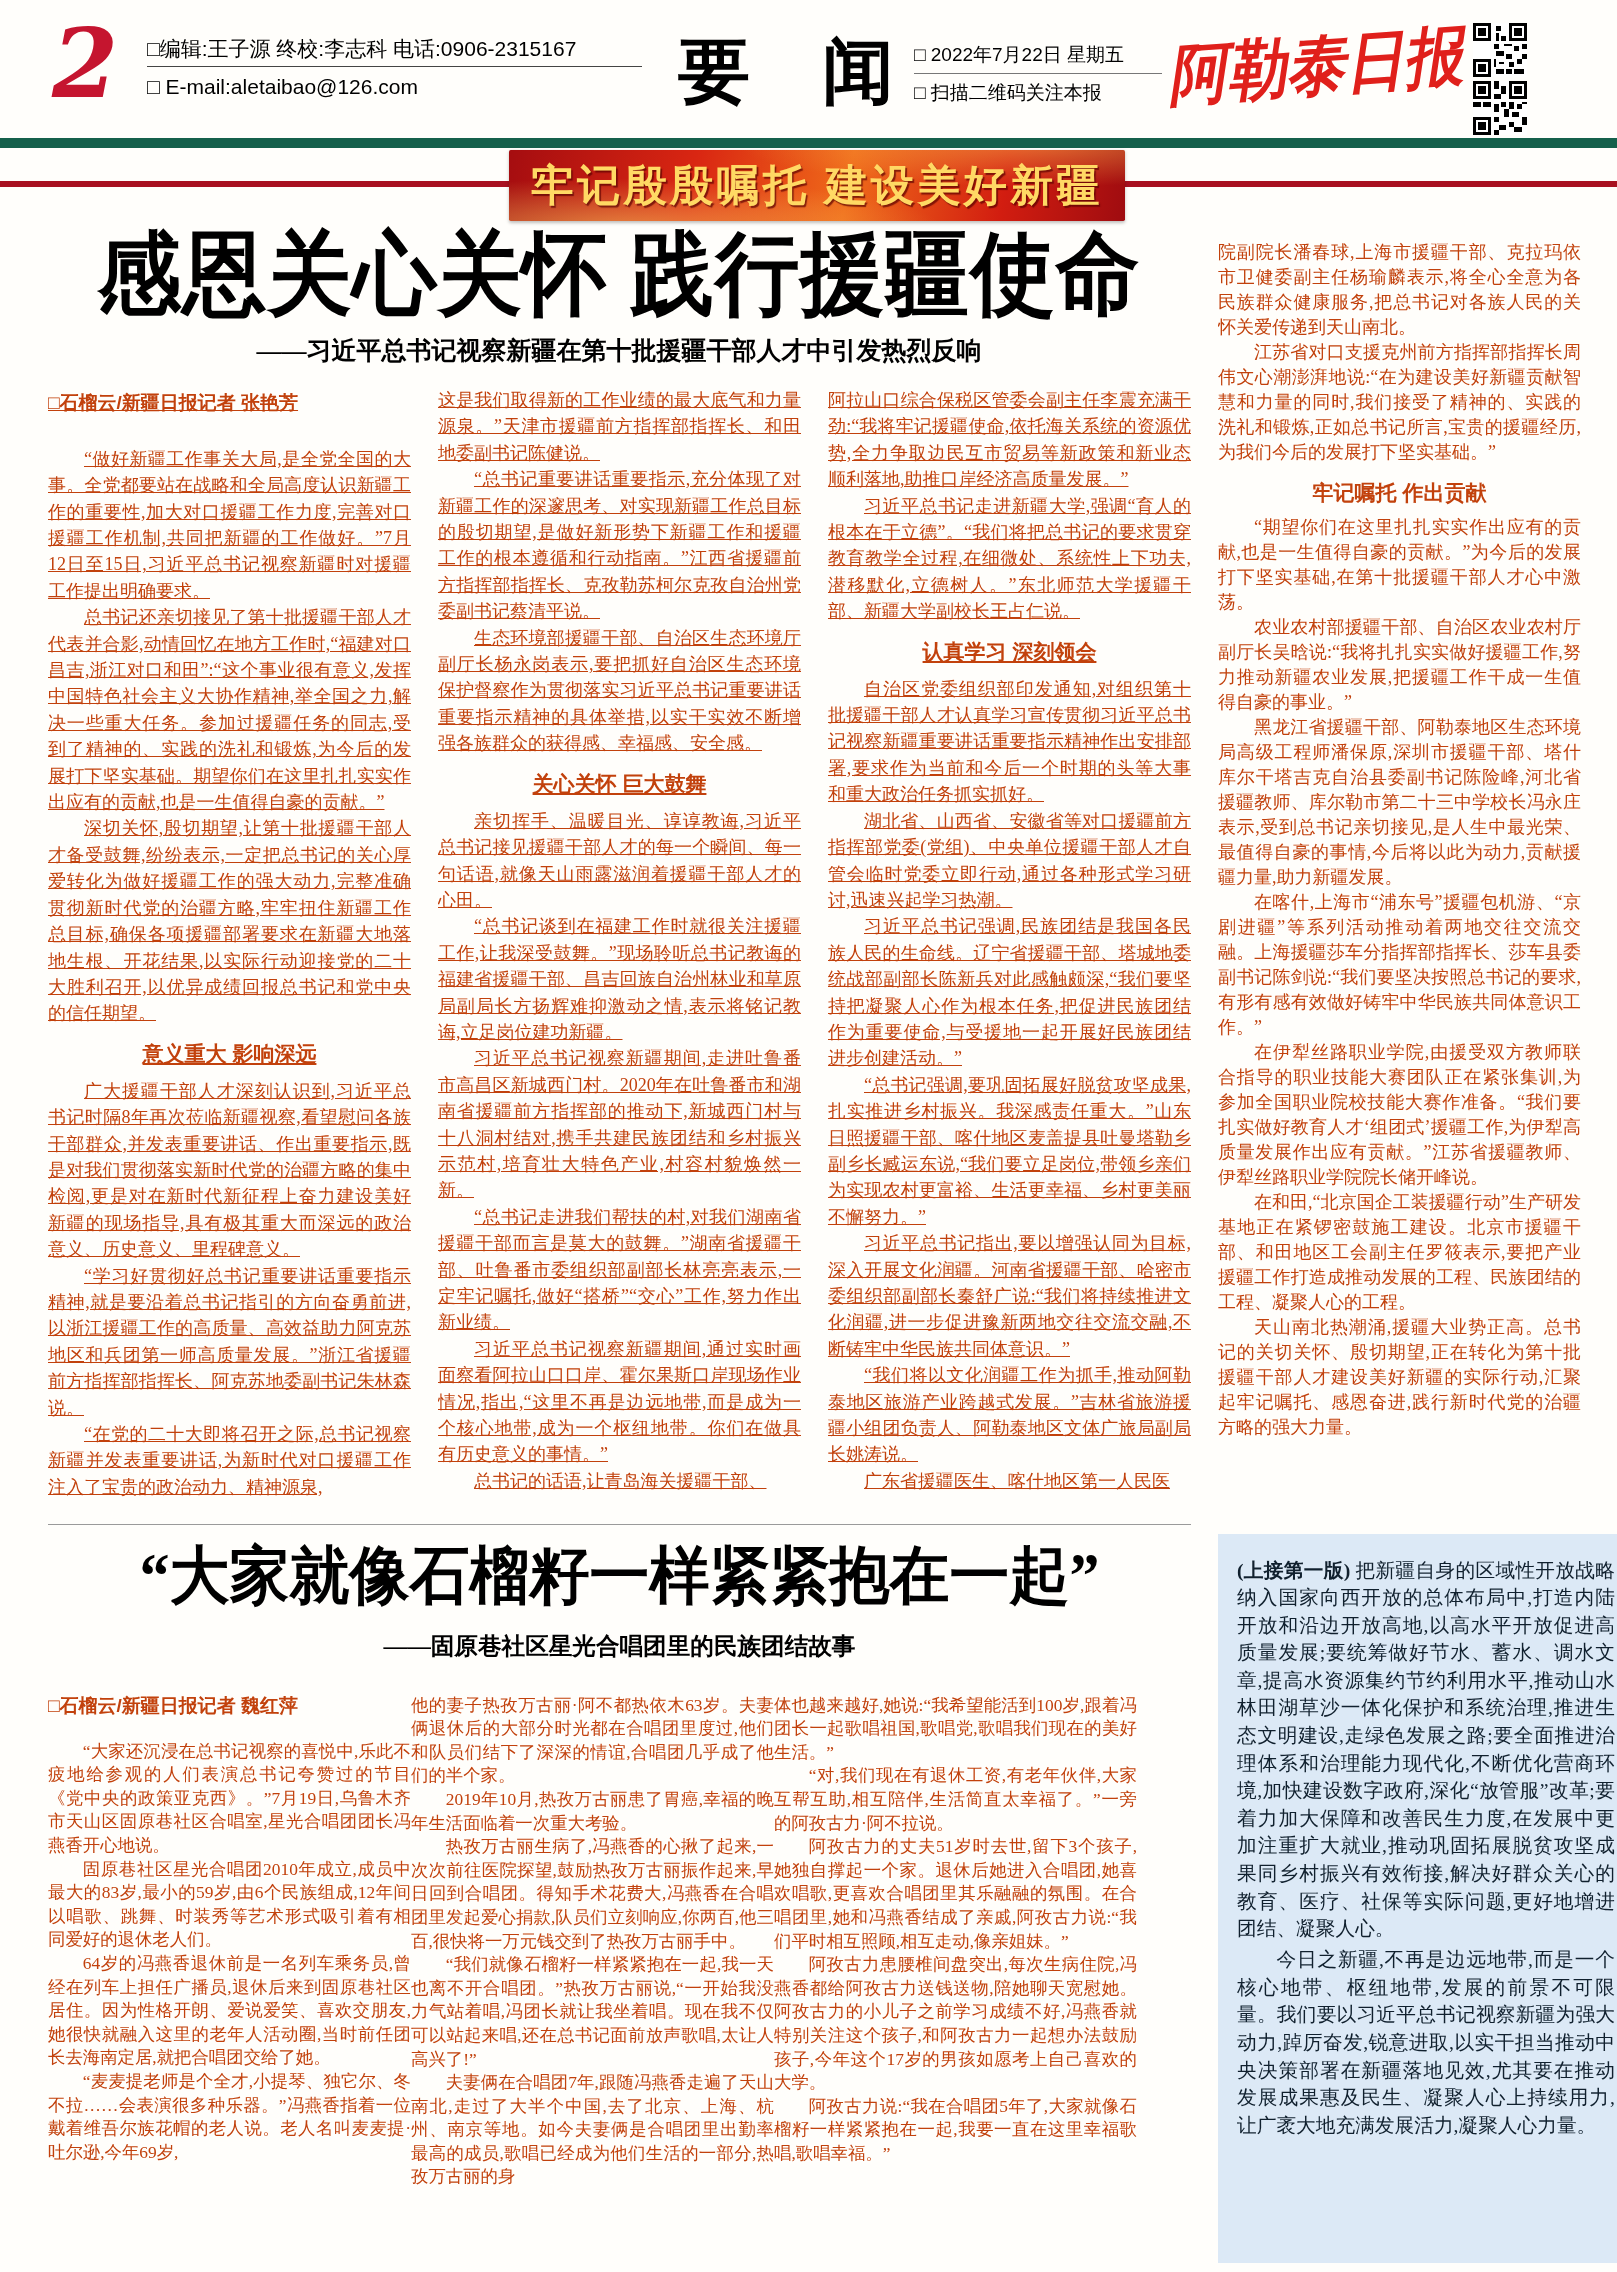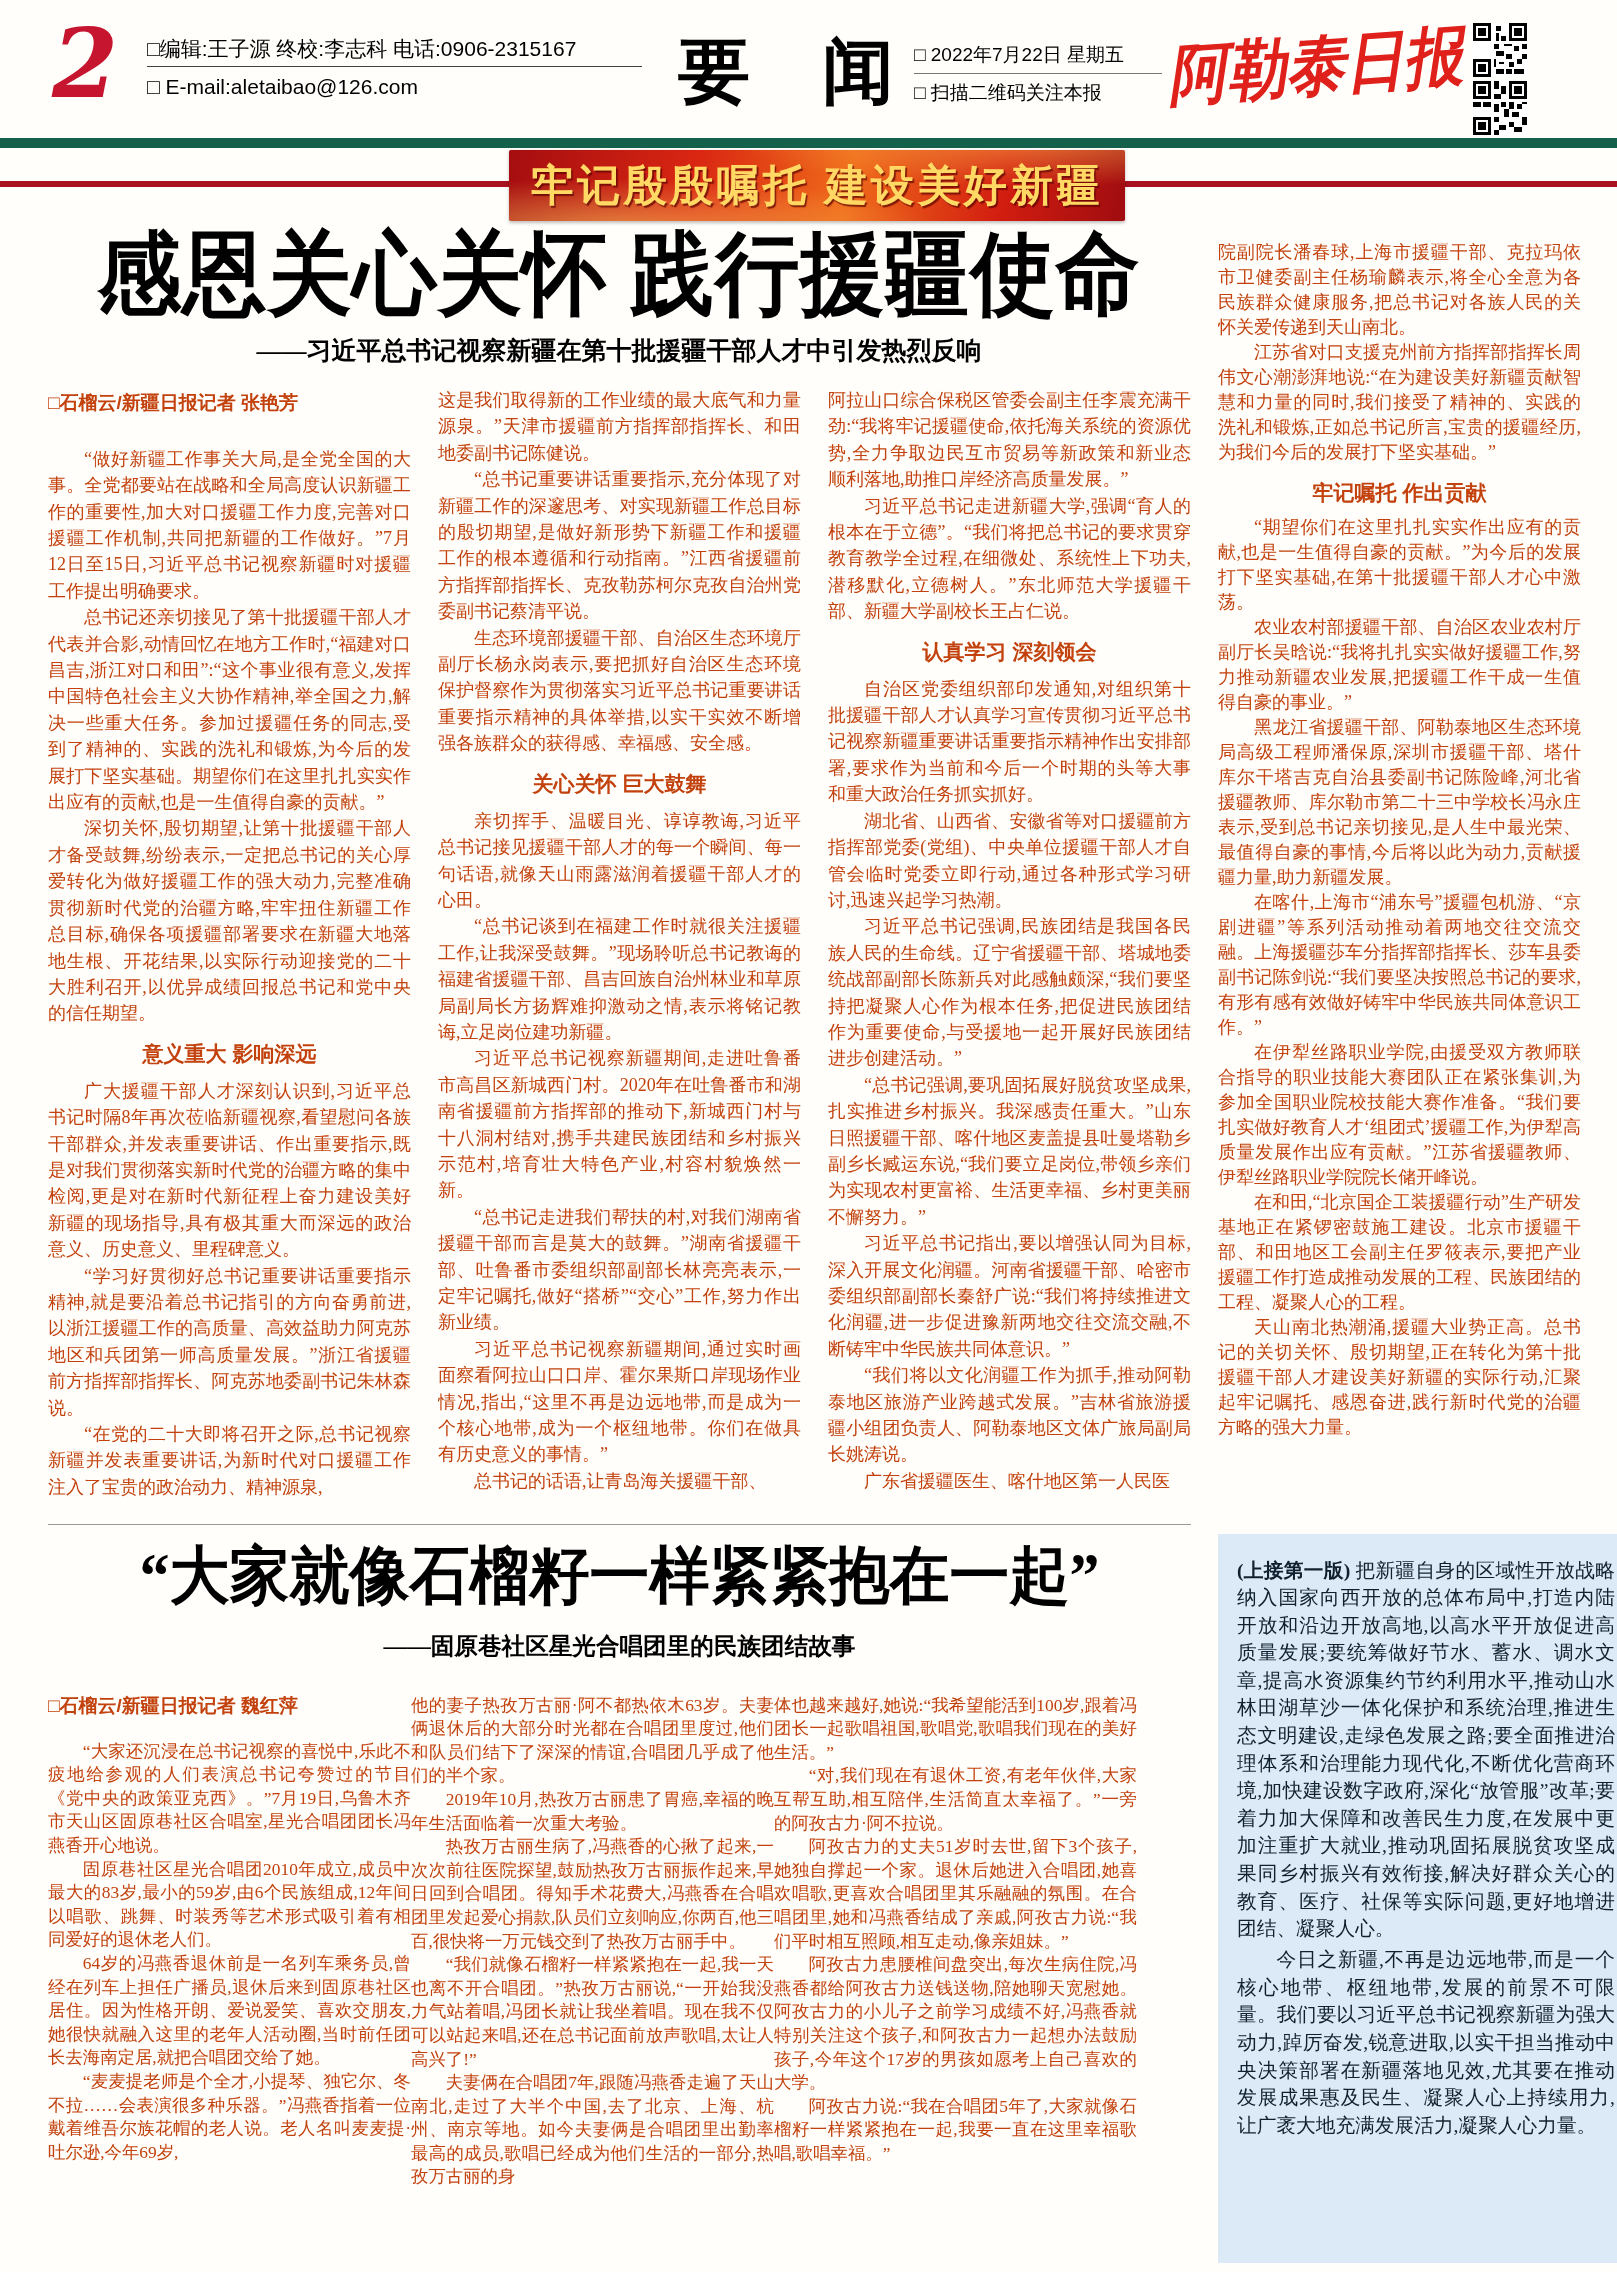--- a/index.html
+++ b/index.html
@@ -31,21 +31,21 @@
     display:flex;align-items:center;justify-content:center;box-shadow:0 1.1px 3.4px rgba(0,0,0,.25);}
   .slogan-banner .slogan-text{font-size:43px;font-weight:900;font-family:"Liberation Sans",sans-serif;color:#ffd964;
     text-shadow:1.7px 1.7px 1.1px rgba(90,0,0,.7);letter-spacing:3.4px;white-space:nowrap;}
 
   
   .a1-title{position:absolute;left:48px;top:225px;width:1142px;text-align:center;font-size:84px;line-height:99px;font-weight:900;letter-spacing:1.1px;color:#000;transform:scaleY(1.08);white-space:nowrap;}
   .a1-subtitle{position:absolute;left:48px;top:334px;width:1142px;text-align:center;font-size:25px;font-weight:600;color:#000;white-space:nowrap;}
 
   .body-col{font-size:18px;line-height:26.4px;text-align:justify;text-justify:inter-character;color:#c2410c;overflow:hidden;}
   .a1-cols{position:absolute;left:48px;top:387px;width:1143px;height:1130px;display:flex;gap:27px;}
-  .a1-cols .col{width:363px;height:1130px;}
+  .a1-cols .col{width:363px;height:1130px;text-decoration:underline;}
   .a1-col4{position:absolute;left:1218px;top:240px;width:363px;height:1286px;line-height:25px;}
 
   .body-col p{margin:0;}
   .para{text-indent:2em;}
   .cont{text-indent:0;}
   .byline{font-family:"Liberation Sans",sans-serif;font-weight:bold;font-size:19px;margin:3.4px 0 29px 0;}
   .subhead{font-family:"Liberation Sans",sans-serif;font-weight:bold;font-size:21px;text-align:center;margin:14.6px 0 10px 0;}
 
   
   .article2{position:absolute;left:48px;top:1524px;width:1143px;border-top:1.7px solid #9a9a9a;}

